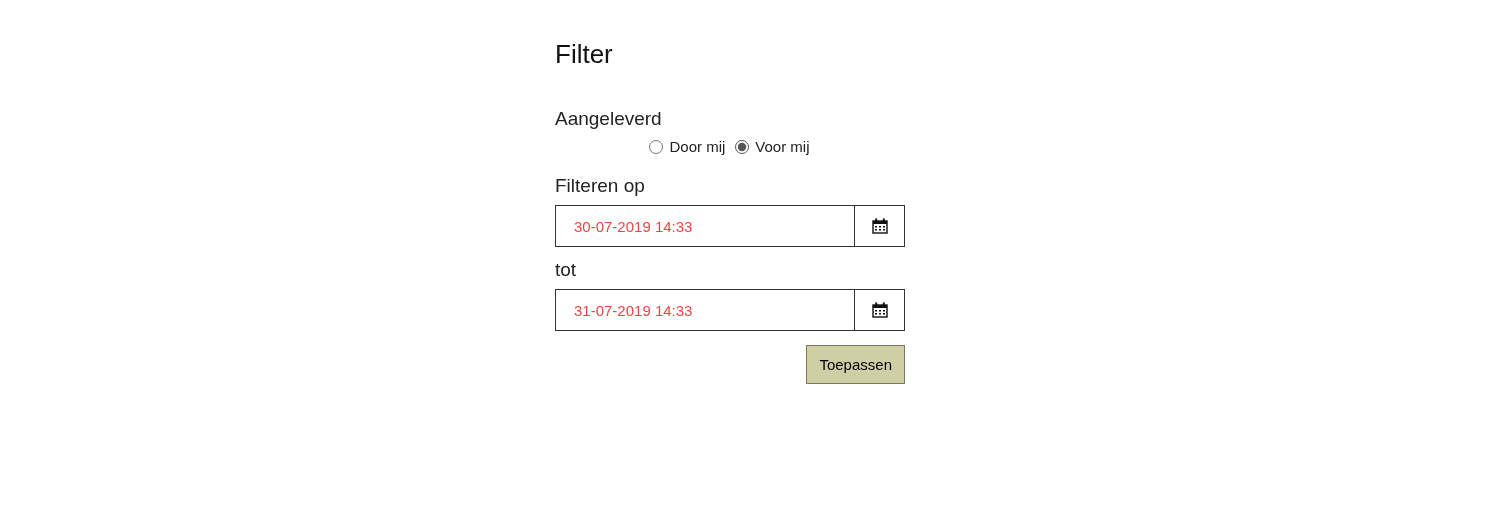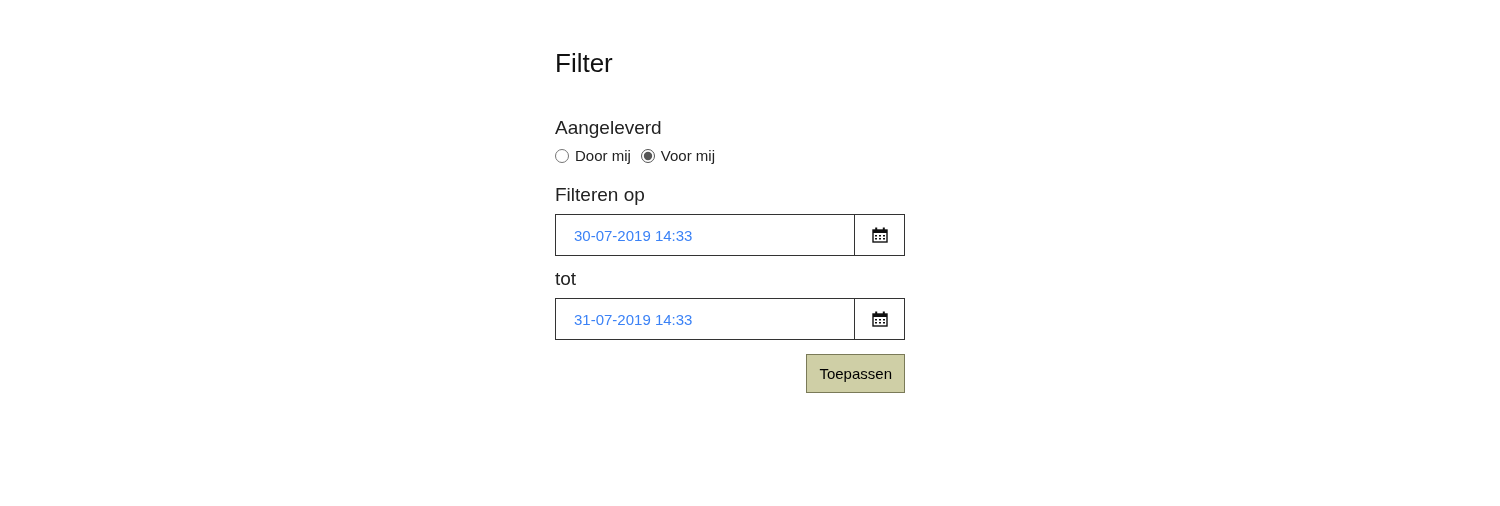--- a/index.html
+++ b/index.html
@@ -6,41 +6,42 @@
     body {
       font-family: Arial, Helvetica, sans-serif;
       background: #ffffff;
       width: 1500px;
       height: 506px;
       position: relative;
     }
     .form-container {
       position: absolute;
       left: 555px;
-      top: 48px;
+      top: 39px;
       width: 355px;
     }
     .title {
       font-size: 26px;
       font-weight: 400;
       color: #111;
       margin-bottom: 38px;
     }
     .label {
       font-size: 19px;
       color: #222;
       margin-bottom: 8px;
     }
     .radio-row {
       display: flex;
       align-items: center;
       gap: 4px;
       margin-bottom: 20px;
       font-size: 15px;
       color: #222;
+      justify-content: center;
     }
     .radio-row input[type="radio"] {
       width: 14px;
       height: 14px;
       accent-color: #555;
     }
     .radio-row label { margin-right: 6px; margin-left: 2px; }
     .select-wrap {
       position: relative;
       width: 350px;
@@ -74,21 +75,21 @@
       margin-bottom: 12px;
     }
     .date-input {
       flex: 1;
       border: 1px solid #333;
       background: #fff;
       display: flex;
       align-items: center;
       padding-left: 18px;
       font-size: 15px;
-      color: #3b82f6;
+      color: #ef4444;
     }
     .date-btn {
       width: 50px;
       border: 1px solid #333;
       border-left: none;
       background: #fff;
       display: flex;
       align-items: center;
       justify-content: center;
       cursor: pointer;

